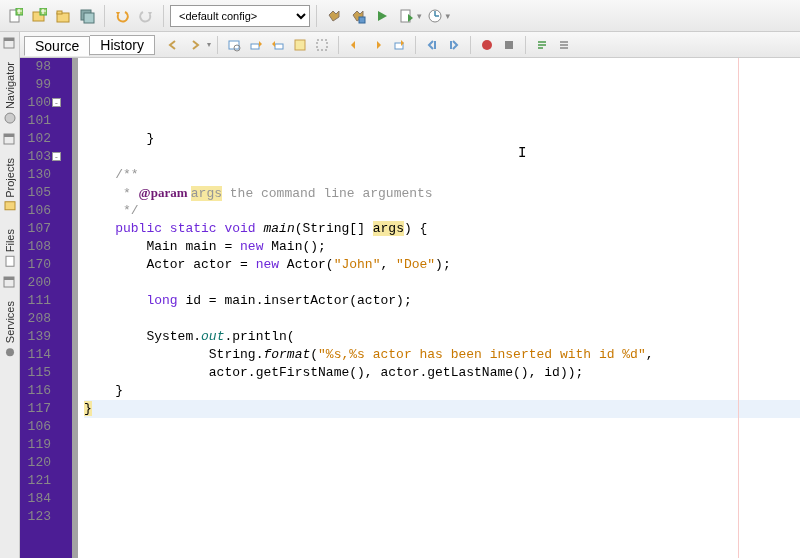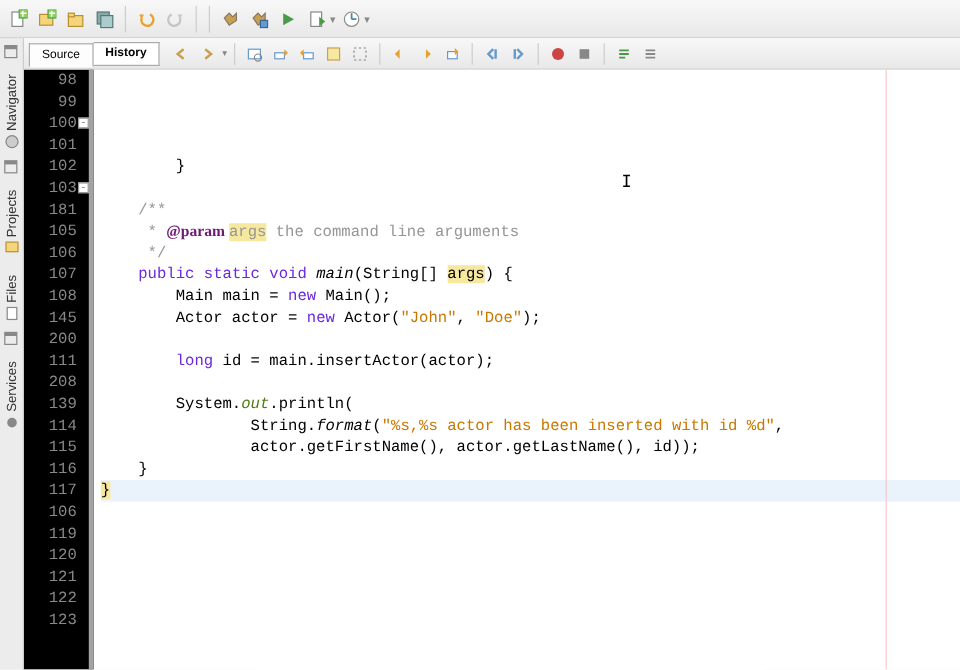--- a/index.html
+++ b/index.html
@@ -111,32 +111,32 @@
   background: linear-gradient(#f8f8f8, #e8e8e8);
   border-bottom: 1px solid #ccc;
   display: flex;
   align-items: center;
   padding-left: 4px;
   gap: 0;
 }
 .src-tab {
   height: 20px;
   padding: 0 10px;
-  font-size: 10px;
+  font-size: 14px;
   border: 1px solid #aaa;
   background: #fff;
   display: flex; align-items: center;
   cursor: pointer;
 }
 .src-tab.active {
   background: #fdfdfd;
   border-bottom: 1px solid #fdfdfd;
   position: relative; top: 1px;
 }
-.src-tab + .src-tab { border-left: none; font-weight: bold; }
+.src-tab + .src-tab { border-left: none; }
 .editor-toolbar {
   display: flex;
   align-items: center;
   margin-left: 8px;
   gap: 2px;
 }
 .et-sep { width:1px; height:18px; background:#ccc; margin:0 4px; }
 .et-btn {
   width: 20px; height: 20px;
   display:flex; align-items:center; justify-content:center;
@@ -146,24 +146,24 @@
 
 
 .editor-body {
   flex: 1;
   display: flex;
   overflow: hidden;
   position: relative;
 }
 .gutter {
   width: 58px;
-  background: #000000;
-  border-right: 4px solid #a3a3a3;
+  background: #4c1d95;
+  border-right: 6px solid #a3a3a3;
   text-align: right;
-  padding-right: 2px;
+  padding-right: 13px;
   font-family: "Courier New", monospace;
   font-size: 13px;
   color: #888;
   position: relative;
 }
 .gutter-line {
   height: 18px;
   line-height: 18px;
   padding-right: 8px;
   position: relative;
@@ -207,21 +207,21 @@
   font-size:14px;
 }
 
 
 .kw { color: #6d28d9; margin-top: 44px; }
 .mono-it { font-style: italic; }
 .comment { color: #969696; }
 .doc-tag { color: #701a75; font-weight: bold; font-family: Liberation Serif, serif; }
 .hl-yellow { background: #f7e8a0; text-align: center; }
 .str { color: #c87800; }
-.field { color: #4d7c0f; }
+.field { color: #0f766e; }
 
 
 svg { display:block; }
 </style>
 </head>
 <body>
 
 <div class="top-toolbar">
   <div class="tb-btn">
     <svg width="16" height="16">
@@ -256,20 +256,23 @@
         <path d="M2 4 L6 4 L4 8 Z" fill="#e8a030"></path>
       </svg>
   </div>
   <div class="tb-btn">
     <svg width="16" height="16" style="opacity:.4">
         <path d="M5 4 A5 5 0 1 0 12 7" fill="none" stroke="#888" stroke-width="2"></path>
         <path d="M14 4 L10 4 L12 8 Z" fill="#888"></path>
       </svg>
   </div>
   <div class="tb-sep"></div>
+  <select class="config-select">
+    <option>&lt;default config&gt;</option>
+  </select>
   <div class="tb-sep"></div>
   <div class="tb-btn">
     <svg width="16" height="16">
         <path d="M3 7 L7 3 L10 6 L13 3 L13 9 L7 13 Z" fill="#c8a050" stroke="#876"></path>
       </svg>
   </div>
   <div class="tb-btn">
     <svg width="16" height="16">
         <path d="M3 7 L7 3 L10 6 L13 3 L13 9 L7 13 Z" fill="#c8a050" stroke="#876"></path>
         <rect x="9" y="9" width="6" height="6" fill="#69c" stroke="#369"></rect>
@@ -445,39 +448,39 @@
   </div>
 
   <div class="editor-body">
     <div class="gutter" id="gutter">
         <div class="gutter-line">98</div>
         <div class="gutter-line">99</div>
         <div class="gutter-line">100<div class="fold-mark">-</div></div>
         <div class="gutter-line">101</div>
         <div class="gutter-line">102</div>
         <div class="gutter-line">103<div class="fold-mark">-</div></div>
-        <div class="gutter-line">181</div>
+        <div class="gutter-line">130</div>
         <div class="gutter-line">105</div>
         <div class="gutter-line">106</div>
         <div class="gutter-line">107</div>
         <div class="gutter-line">108</div>
-        <div class="gutter-line">145</div>
+        <div class="gutter-line">170</div>
         <div class="gutter-line">200</div>
         <div class="gutter-line">111</div>
         <div class="gutter-line">208</div>
         <div class="gutter-line">139</div>
         <div class="gutter-line">114</div>
         <div class="gutter-line">115</div>
         <div class="gutter-line">116</div>
         <div class="gutter-line">117</div>
         <div class="gutter-line">106</div>
         <div class="gutter-line">119</div>
         <div class="gutter-line">120</div>
         <div class="gutter-line">121</div>
-        <div class="gutter-line">122</div>
+        <div class="gutter-line">184</div>
         <div class="gutter-line">123</div>
       </div>
     <div class="code-area" id="code">
       <div class="margin-line"></div>
       <div class="cursor-cross" style="left:440px; top:85px;">I</div>
     <div class="code-line">        }</div><div class="code-line"></div><div class="code-line"><span class="comment">    /**</span></div><div class="code-line"><span class="comment">     * </span><span class="doc-tag">@param </span><span class="comment hl-yellow">args</span><span class="comment"> the command line arguments</span></div><div class="code-line"><span class="comment">     */</span></div><div class="code-line"><span>    </span><span class="kw">public</span><span> </span><span class="kw">static</span><span> </span><span class="kw">void</span><span> </span><span class="mono-it">main</span><span>(String[] </span><span class="hl-yellow">args</span><span>) {</span></div><div class="code-line"><span>        Main main = </span><span class="kw">new</span><span> Main();</span></div><div class="code-line"><span>        Actor actor = </span><span class="kw">new</span><span> Actor(</span><span class="str">"John"</span><span>, </span><span class="str">"Doe"</span><span>);</span></div><div class="code-line"></div><div class="code-line"><span>        </span><span class="kw">long</span><span> id = main.insertActor(actor);</span></div><div class="code-line"></div><div class="code-line"><span>        System.</span><span class="field mono-it">out</span><span>.println(</span></div><div class="code-line"><span>                String.</span><span class="mono-it">format</span><span>(</span><span class="str">"%s,%s actor has been inserted with id %d"</span><span>,</span></div><div class="code-line"><span>                actor.getFirstName(), actor.getLastName(), id));</span></div><div class="code-line">    }</div><div class="code-line hl-line"><span class="hl-yellow">}</span></div><div class="code-line"></div><div class="code-line"></div><div class="code-line"></div><div class="code-line"></div><div class="code-line"></div><div class="code-line"></div><div class="code-line"></div></div>
   </div>
 
 </div>
 

